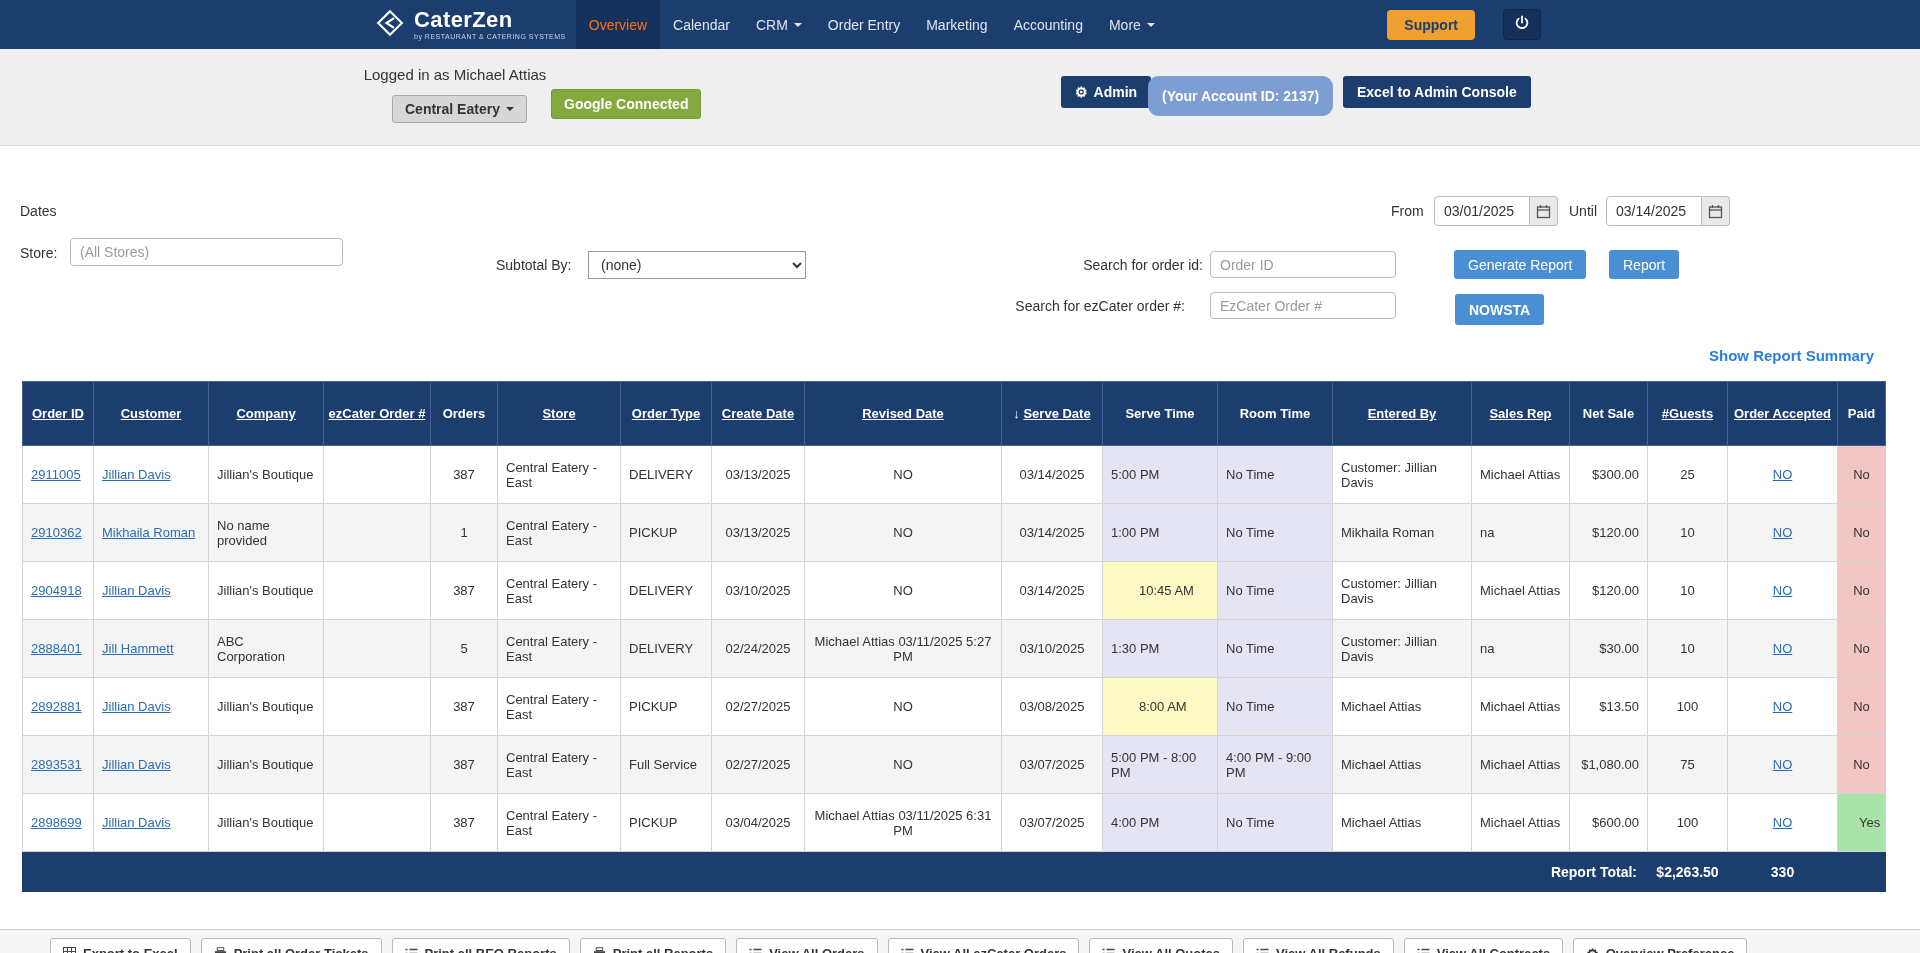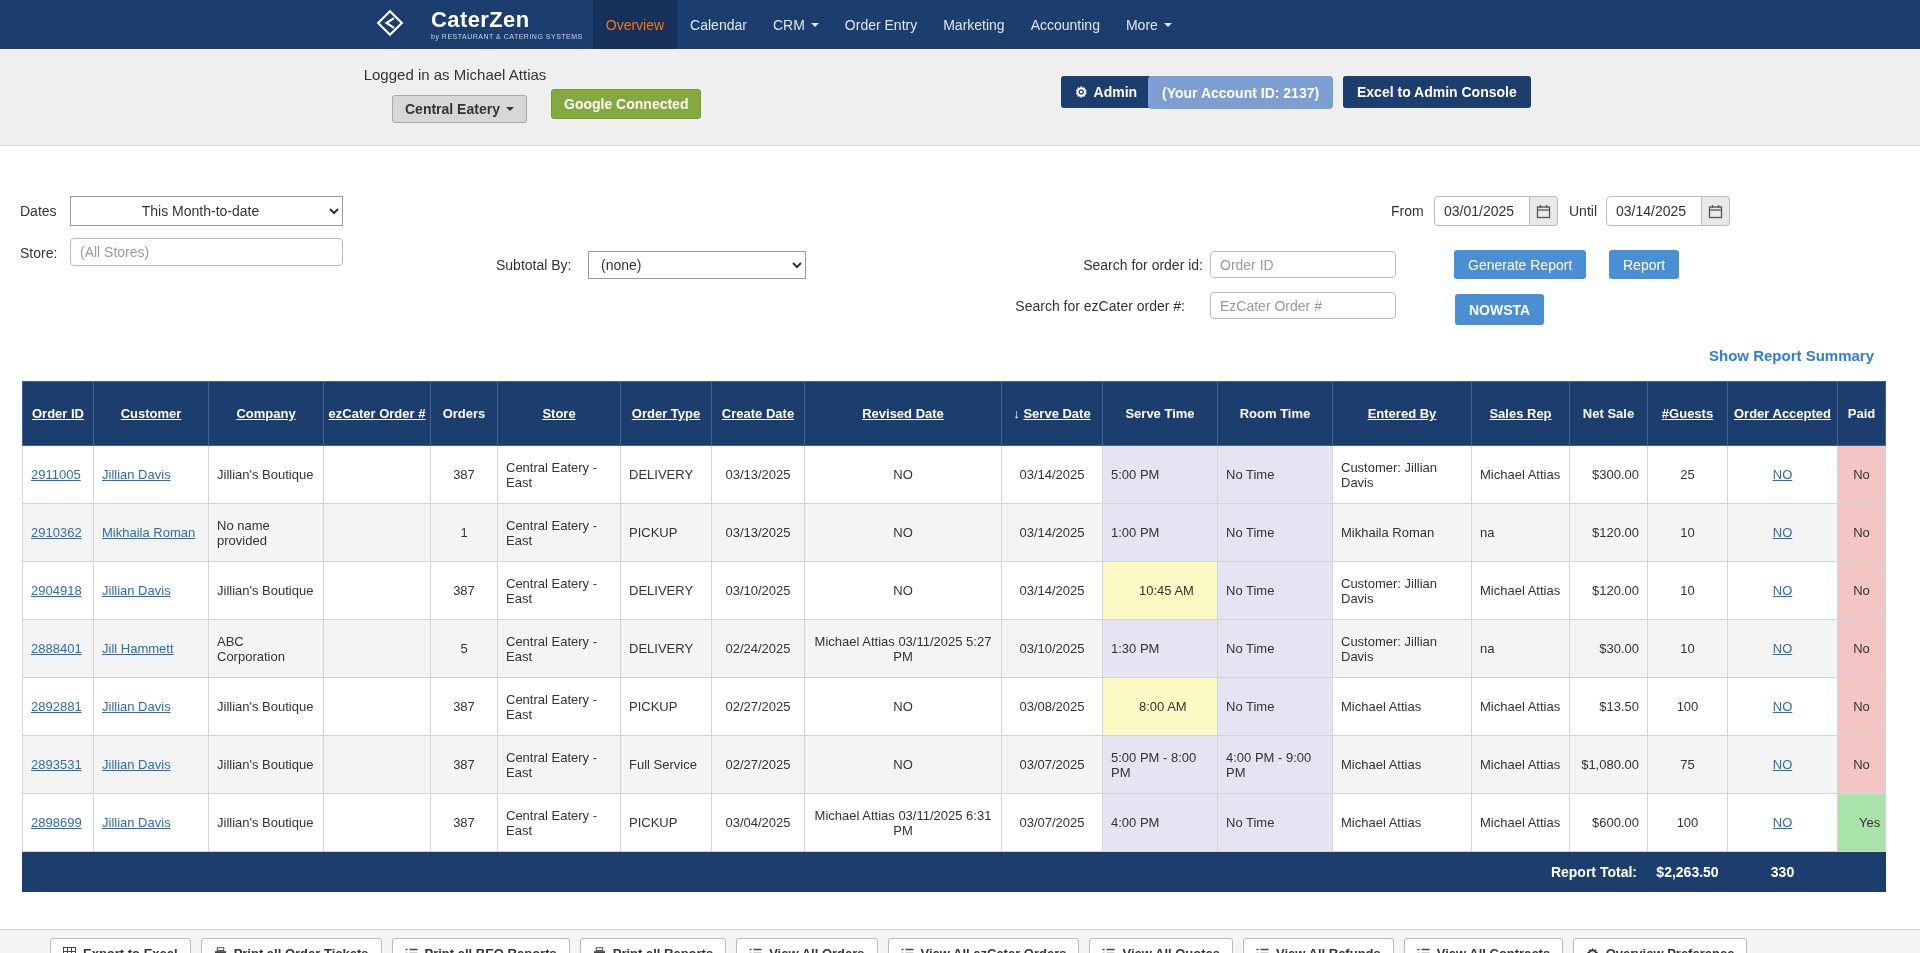--- a/index.html
+++ b/index.html
@@ -3,21 +3,21 @@
 <meta charset="utf-8">
 <style>
   * { margin:0; padding:0; box-sizing:border-box; }
   html, body { width:1920px; height:953px; overflow:hidden; background:#fff;
     font-family:"Liberation Sans", sans-serif; }
   button, input, select { font-family:inherit; }
   .page { position:relative; width:1920px; height:953px; overflow:hidden; background:#fff; }
 
   
   .navbar { height:49px; background:#1c3e6f; display:flex; align-items:stretch; padding-left:375px; }
-  .brand { display:flex; align-items:center; gap:26px; margin-right:10px; cursor:pointer; }
+  .brand { display:flex; align-items:center; gap:9px; margin-right:10px; cursor:pointer; }
   .brand-text { display:flex; flex-direction:column; justify-content:center; }
   .brand-name { color:#fff; font-size:22px; font-weight:bold; letter-spacing:.4px; line-height:1; }
   .brand-tagline { color:#c9d3e4; font-size:7px; letter-spacing:.5px; margin-top:2px; white-space:nowrap; }
   .nav-items { display:flex; align-items:stretch; }
   .nav-item { display:flex; align-items:center; padding:0 13px; color:#dfe5ef; font-size:14px;
     cursor:pointer; text-decoration:none; white-space:nowrap; }
   .nav-item.active { background:#15305a; color:#f97316; }
   .caret { display:inline-block; width:0; height:0; border-left:4px solid transparent;
     border-right:4px solid transparent; border-top:4px solid currentColor; margin-left:6px; }
   .nav-right { margin-left:auto; margin-right:379px; display:flex; align-items:center; gap:28px; }
@@ -31,21 +31,21 @@
   .login-info { position:absolute; left:330px; top:17px; width:250px; text-align:center; font-size:15px; color:#333; }
   .store-dd { position:absolute; left:392px; top:46px; height:28px; padding:0 12px; background:#d7d7d7;
     border:1px solid #a8a8a8; border-radius:3px; font-size:14px; font-weight:bold; color:#333;
     cursor:pointer; display:flex; align-items:center; }
   .google-btn { position:absolute; left:551px; top:40px; height:30px; padding:0 12px; background:#84aa3f;
     color:#fff; font-weight:bold; font-size:14px; border:1px solid #74983b; border-radius:3px; cursor:pointer; }
   .navy-btn { background:#1c3e6f; color:#fff; font-weight:bold; font-size:14px; border:none;
     border-radius:3px; height:32px; padding:0 14px; cursor:pointer; }
   .admin-btn { position:absolute; left:1061px; top:27px; display:flex; align-items:center; gap:6px; }
   .acct-btn { position:absolute; left:1148px; top:27px; background:#7d9ed2; color:#fff; font-weight:bold;
-    font-size:14px; border:none; border-radius:4px; height:33px; padding:0 14px; cursor:pointer; }
+    font-size:14px; border:none; border-radius:11px; height:40px; padding:0 14px; cursor:pointer; }
   .return-btn { position:absolute; left:1343px; top:27px; }
   .gear-glyph { font-size:14px; line-height:1; }
 
   
   .filters { position:relative; height:235px; background:#fff; }
   .f-label { position:absolute; font-size:14px; color:#333; }
   .dates-label { left:20px; top:57px; }
   .f-select { position:absolute; border:1px solid #999; background:#fff; font-size:14px; color:#333; }
   .dates-select { left:70px; top:50px; width:273px; height:30px; text-align:center; text-align-last:center; }
   .from-label { left:1391px; top:57px; }
@@ -140,42 +140,50 @@
           <span>Marketing</span>
         </a>
         <a class="nav-item">
           <span>Accounting</span>
         </a>
         <a class="nav-item">
           <span>More</span>
           <span class="caret"></span>
         </a>
       </nav>
+    <div class="nav-right">
+      <button class="support-btn">Support</button>
+      <button class="power-btn">
+        <span>
+          <svg width="16" height="16" viewBox="0 0 16 16">
+            <line x1="8" y1="1.5" x2="8" y2="7.5" stroke="#fff" stroke-width="1.8" stroke-linecap="round"></line>
+            <path d="M4.6 3.6a5.4 5.4 0 1 0 6.8 0" fill="none" stroke="#fff" stroke-width="1.8" stroke-linecap="round"></path>
+          </svg>
+        </span>
+      </button>
+    </div>
   </header>
 
   <div class="subheader">
     <div class="login-info">Logged in as Michael Attias</div>
     <button class="store-dd">
       <span>Central Eatery</span>
       <span class="caret"></span>
     </button>
     <button class="google-btn">Google Connected</button>
     <button class="navy-btn admin-btn">
       <span class="gear-glyph">⚙</span>
       <span>Admin</span>
     </button>
     <button class="acct-btn">(Your Account ID: 2137)</button>
     <button class="navy-btn return-btn">Excel to Admin Console</button>
   </div>
 
   <div class="filters">
     <label class="f-label dates-label">Dates</label>
-    <select class="f-select dates-select">
-      <option>This Month-to-date</option>
-    </select>
 
     <label class="f-label from-label">From</label>
     <div class="date-group from-group">
       <input class="date-input" value="03/01/2025" style="">
       <span class="date-addon">
         <svg width="15" height="15" viewBox="0 0 15 15">
             <rect x="1.5" y="3" width="12" height="10.5" fill="none" stroke="#555" stroke-width="1.3"></rect>
             <line x1="1.5" y1="6" x2="13.5" y2="6" stroke="#555" stroke-width="1.3"></line>
             <line x1="4.5" y1="1" x2="4.5" y2="4" stroke="#555" stroke-width="1.3"></line>
             <line x1="10.5" y1="1" x2="10.5" y2="4" stroke="#555" stroke-width="1.3"></line>

